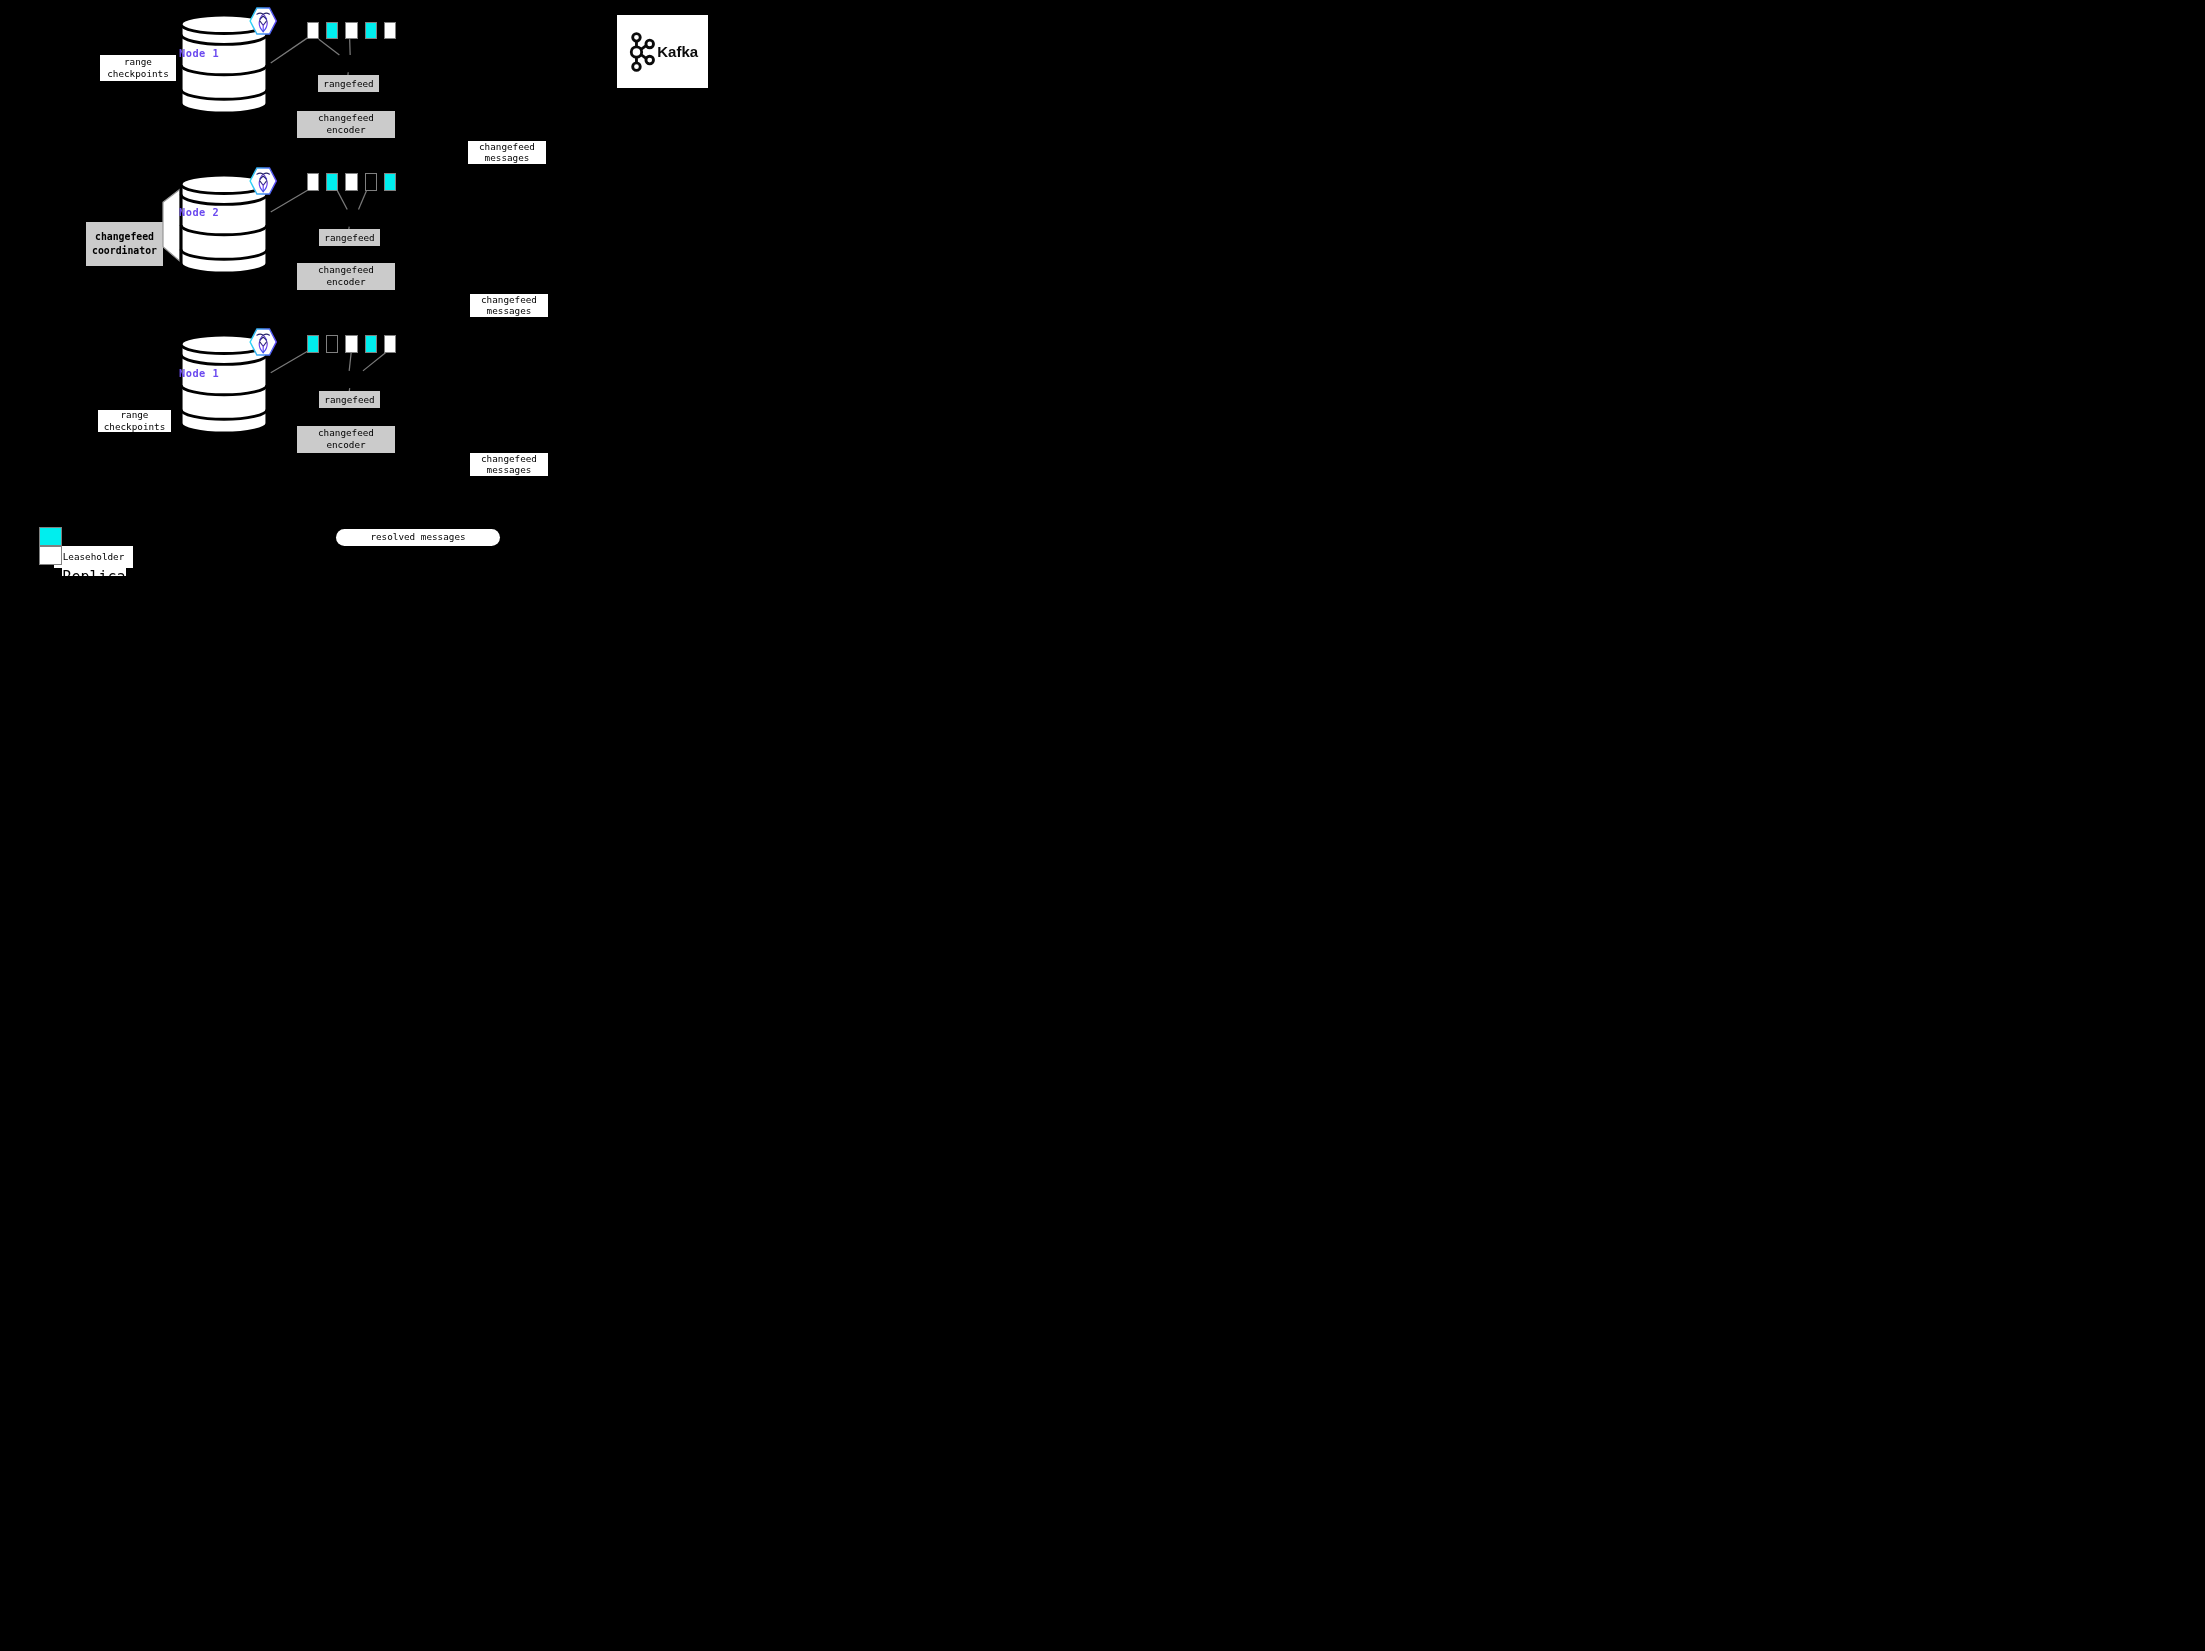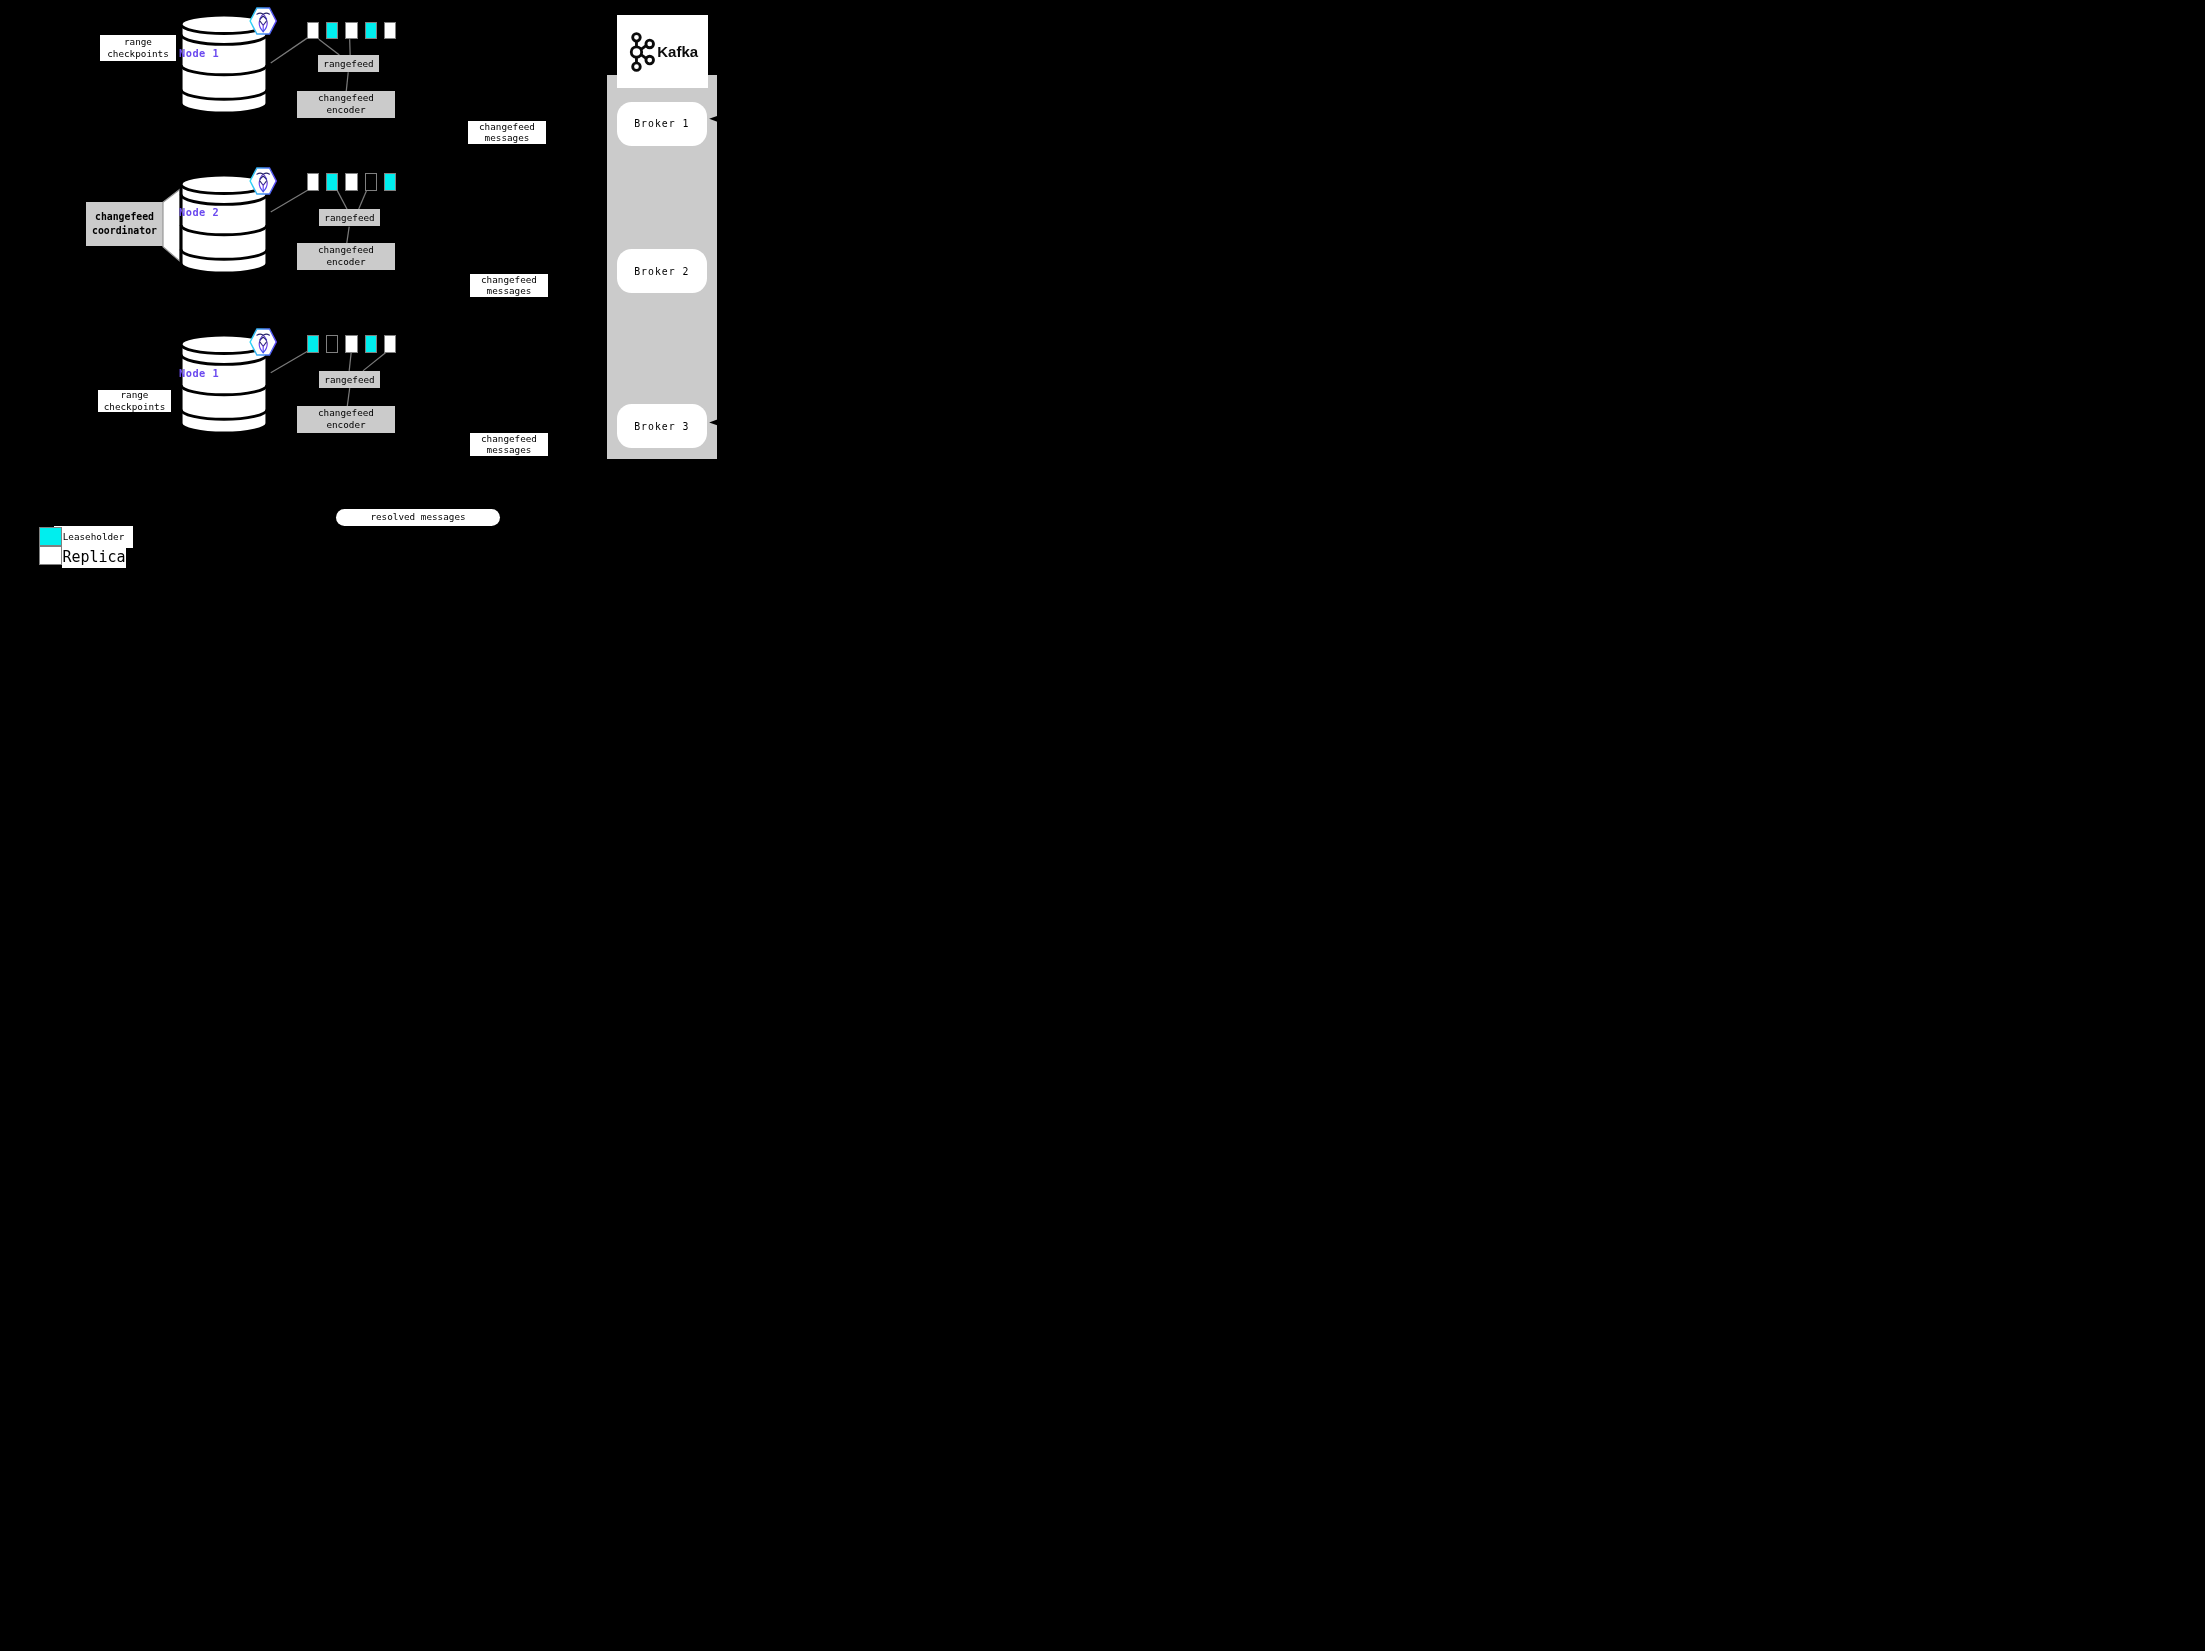--- a/index.html
+++ b/index.html
@@ -3,21 +3,21 @@
 <meta charset="utf-8">
 <style>
   html,body{margin:0;padding:0;background:#000;}
   #canvas{
     position:relative;width:769px;height:576px;background:#000;overflow:hidden;
     font-family:"DejaVu Sans Mono","Liberation Mono",monospace;color:#000;
   }
   .abs{position:absolute;}
   .whitebox{background:#fff;color:#000;text-align:center;white-space:pre-line;}
   .graybox{background:var(--panel,#cbcbcb);color:#000;text-align:center;white-space:pre-line;}
-  .lbl{font-size:9.3px;line-height:11.8px;display:flex;align-items:center;justify-content:center;}
+  .lbl{font-size:9.3px;line-height:11.8px;display:flex;align-items:center;justify-content:center;margin-top:20px;}
   
   .node-label{font-size:10.3px;font-weight:bold;color:var(--accent,#6b4aef);text-align:left;letter-spacing:0.5px;}
   .squares{display:flex;gap:6.9px;}
   .sq{width:12.3px;height:17.6px;border:1.2px solid #808080;box-sizing:border-box;}
   .sq.leaseholder{background:var(--leaseholder,#00eeee);}
   .sq.replica{background:var(--replica,#ffffff);}
   .sq.empty{background:transparent;}
   .rangefeed{width:61px;height:17px;font-size:9.3px;}
   .encoder{width:98px;height:26.5px;font-size:9.3px;line-height:12.7px;}
   .messages{width:78px;height:22.6px;font-size:9.3px;line-height:11.3px;}
@@ -194,25 +194,20 @@
   <div class="abs graybox lbl encoder" style="left:297px;top:406px;z-index:5;">changefeed
 encoder</div>
 
   <div class="abs whitebox lbl messages" style="left:468px;top:121px;">changefeed
 messages</div>
   <div class="abs whitebox lbl messages" style="left:470px;top:274px;">changefeed
 messages</div>
   <div class="abs whitebox lbl messages" style="left:470px;top:433px;">changefeed
 messages</div>
 
-  <div class="abs kafka-col" style="left:607px;top:75px;width:110px;height:384px;z-index:1;">
-    <div class="broker" style="top:26.5px;">Broker 1</div>
-    <div class="broker" style="top:174px;">Broker 2</div>
-    <div class="broker" style="top:329px;">Broker 3</div>
-  </div>
 
   <div class="abs kafka-box" style="left:617px;top:15px;width:91px;height:73px;z-index:2;">
     <svg width="28.4" height="40" viewBox="0 0 60 84">
       <g fill="#ffffff" stroke="#0b0b0b" stroke-width="6">
         <circle cx="20" cy="11" r="8"></circle>
         <circle cx="20" cy="42" r="11"></circle>
         <circle cx="20" cy="73" r="8"></circle>
         <circle cx="48" cy="25" r="8"></circle>
         <circle cx="48" cy="59" r="8"></circle>
       </g>

